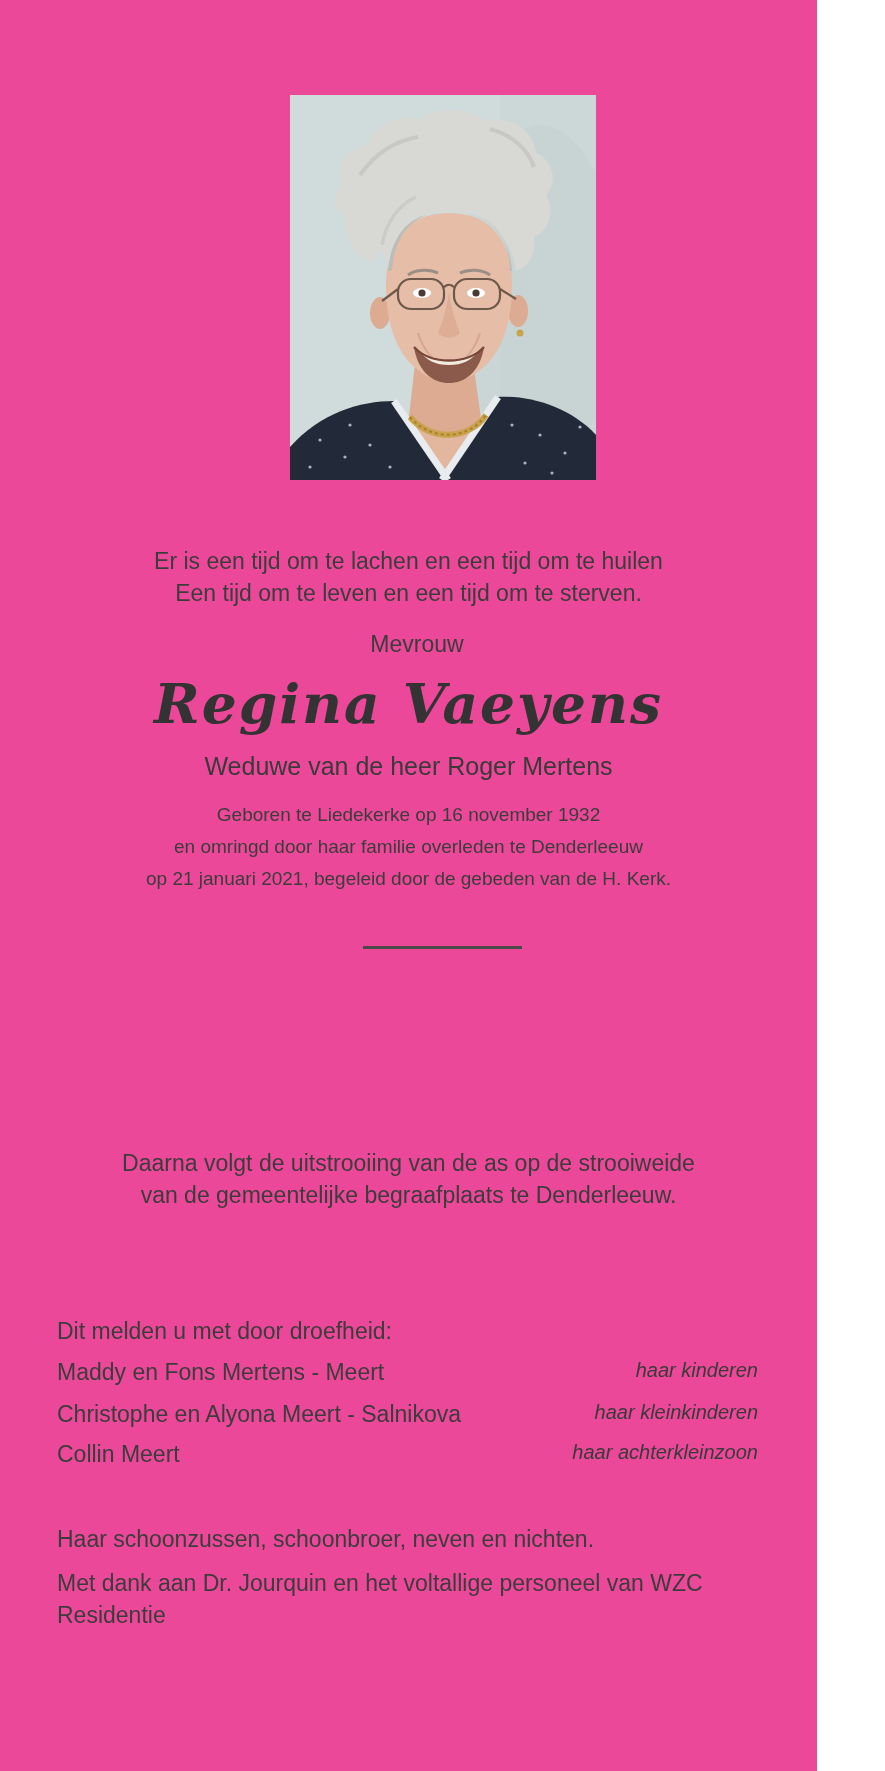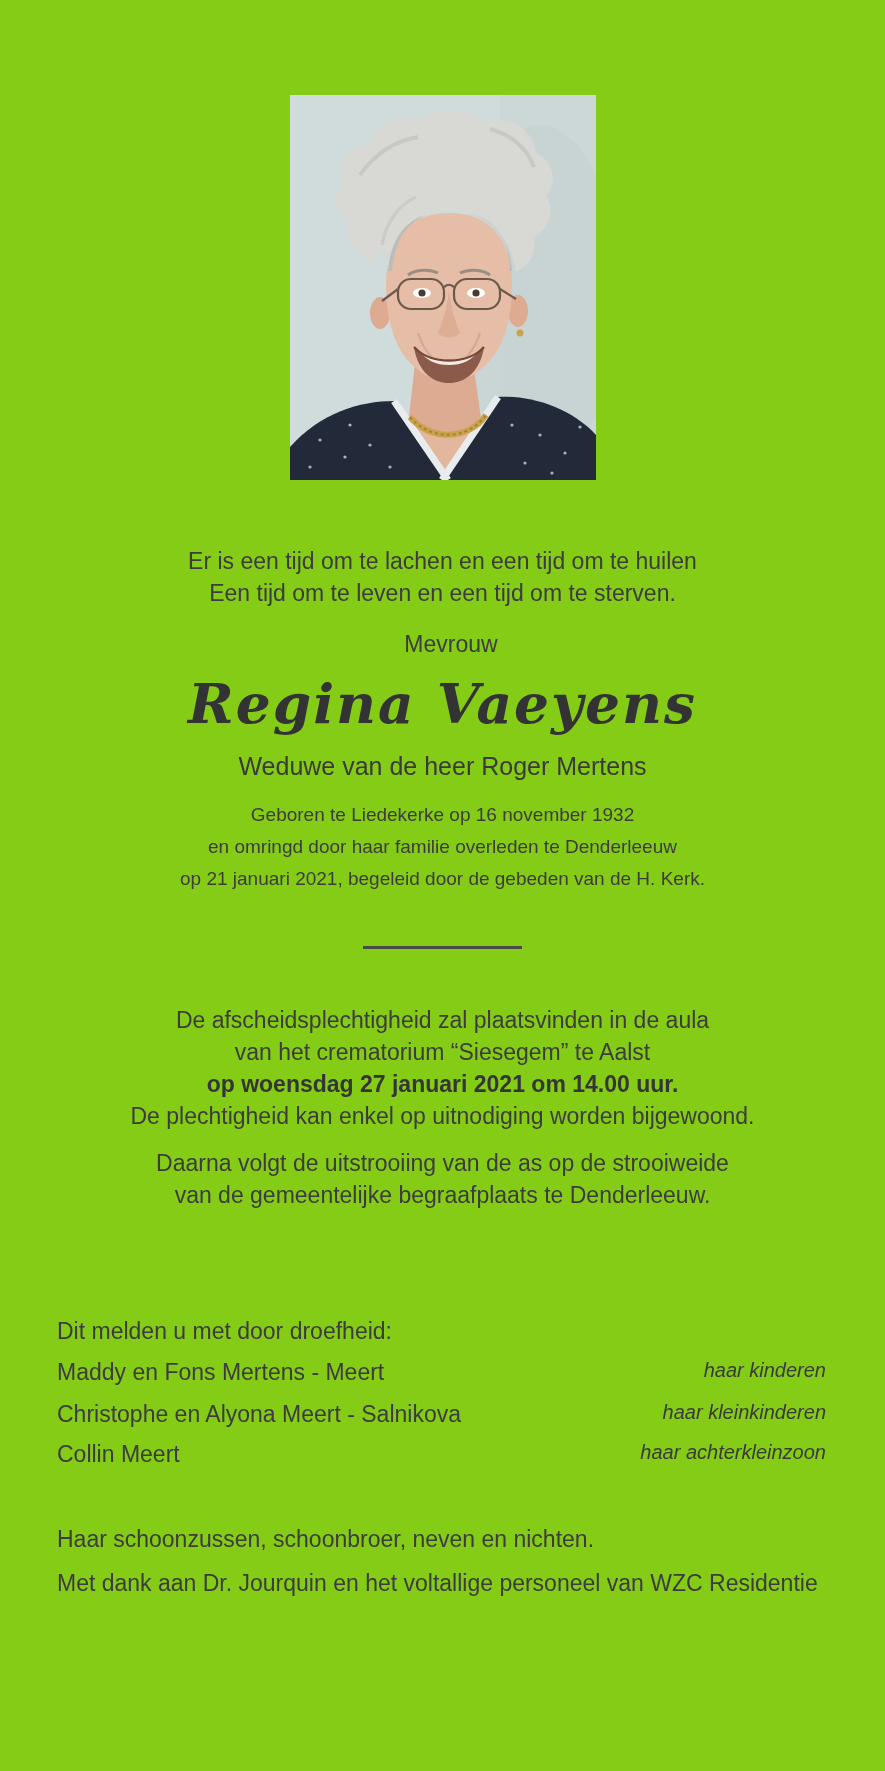--- a/index.html
+++ b/index.html
@@ -1,19 +1,19 @@
 <!DOCTYPE html>
 <html><head>
 <meta charset="utf-8">
 <style>
   html,body{margin:0;padding:0;background:#ffffff;}
   .card{
     position:relative;
-    width:885px;height:1771px;
-    background:#84cc16;
+    width:817px;height:1771px;
+    background:#ec4899;
     font-family:"Liberation Sans", sans-serif;
     color:#3c3c3c;
     overflow:hidden;
   }
   .photo{
     position:absolute;left:290px;top:95px;width:306px;height:385px;
     background:#cfdada;overflow:hidden;
   }
   .photo svg{display:block;width:100%;height:100%;}
   .centered{position:absolute;left:0;right:0;text-align:center;}
@@ -137,26 +137,20 @@
   <div class="centered relation">Weduwe van de heer Roger Mertens</div>
 
   <div class="centered life">
     <div>Geboren te Liedekerke op 16 november 1932</div>
     <div>en omringd door haar familie overleden te Denderleeuw</div>
     <div>op 21 januari 2021, begeleid door de gebeden van de H. Kerk.</div>
   </div>
 
   <div class="divider"></div>
 
-  <div class="centered ceremony">
-    <div>De afscheidsplechtigheid zal plaatsvinden in de aula</div>
-    <div>van het crematorium “Siesegem” te Aalst</div>
-    <div class="bold">op woensdag 27 januari 2021 om 14.00 uur.</div>
-    <div>De plechtigheid kan enkel op uitnodiging worden bijgewoond.</div>
-  </div>
 
   <div class="centered scattering">
     <div>Daarna volgt de uitstrooiing van de as op de strooiweide</div>
     <div>van de gemeentelijke begraafplaats te Denderleeuw.</div>
   </div>
 
   <div class="leftblock intro">Dit melden u met door droefheid:</div>
 
   <div class="famrow row1">
     <span class="names">Maddy en Fons Mertens - Meert</span>

